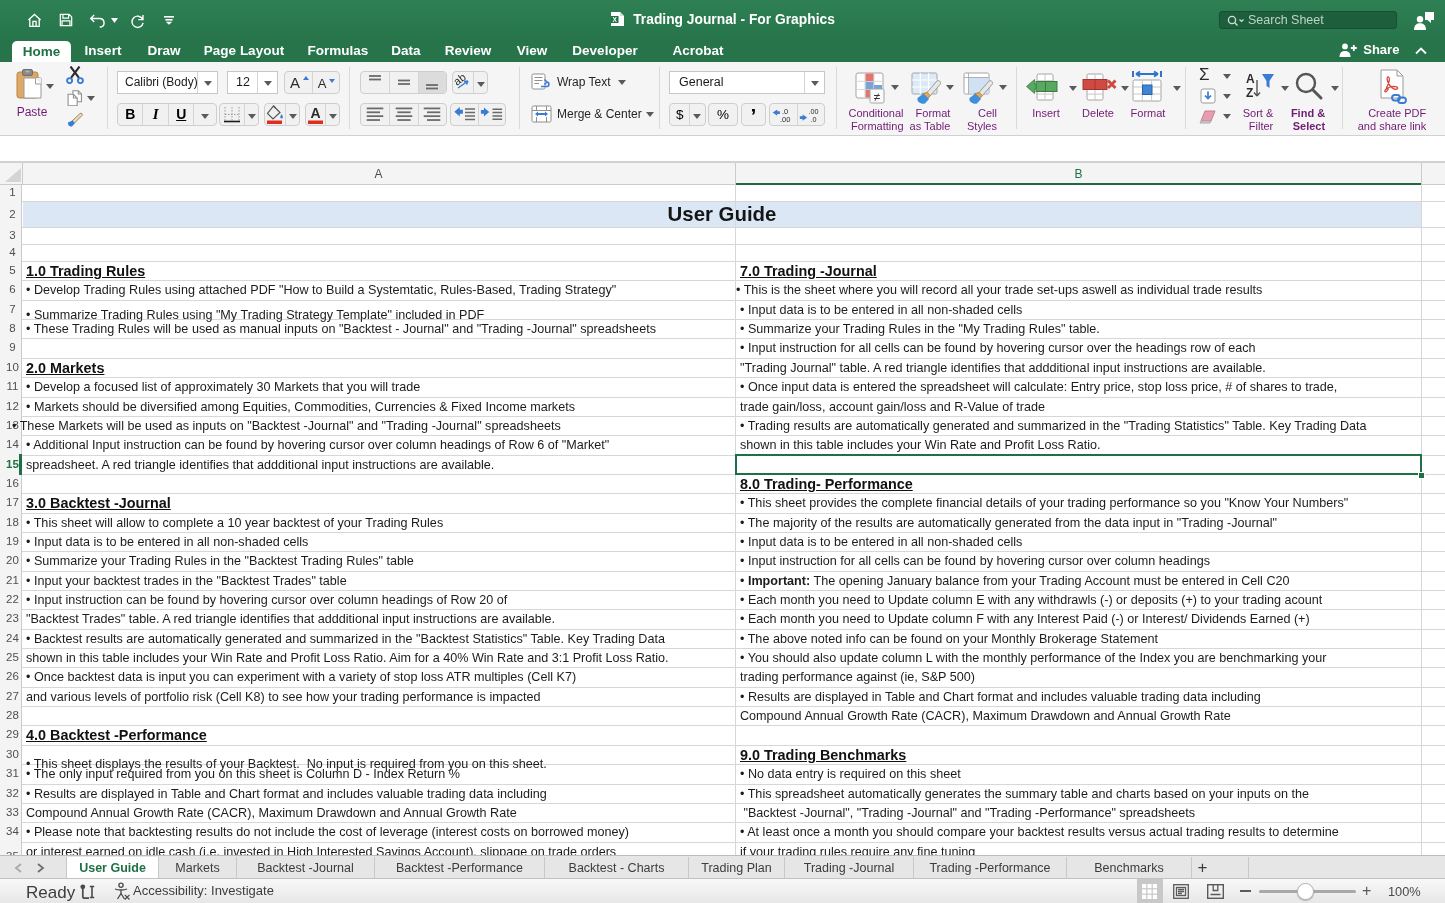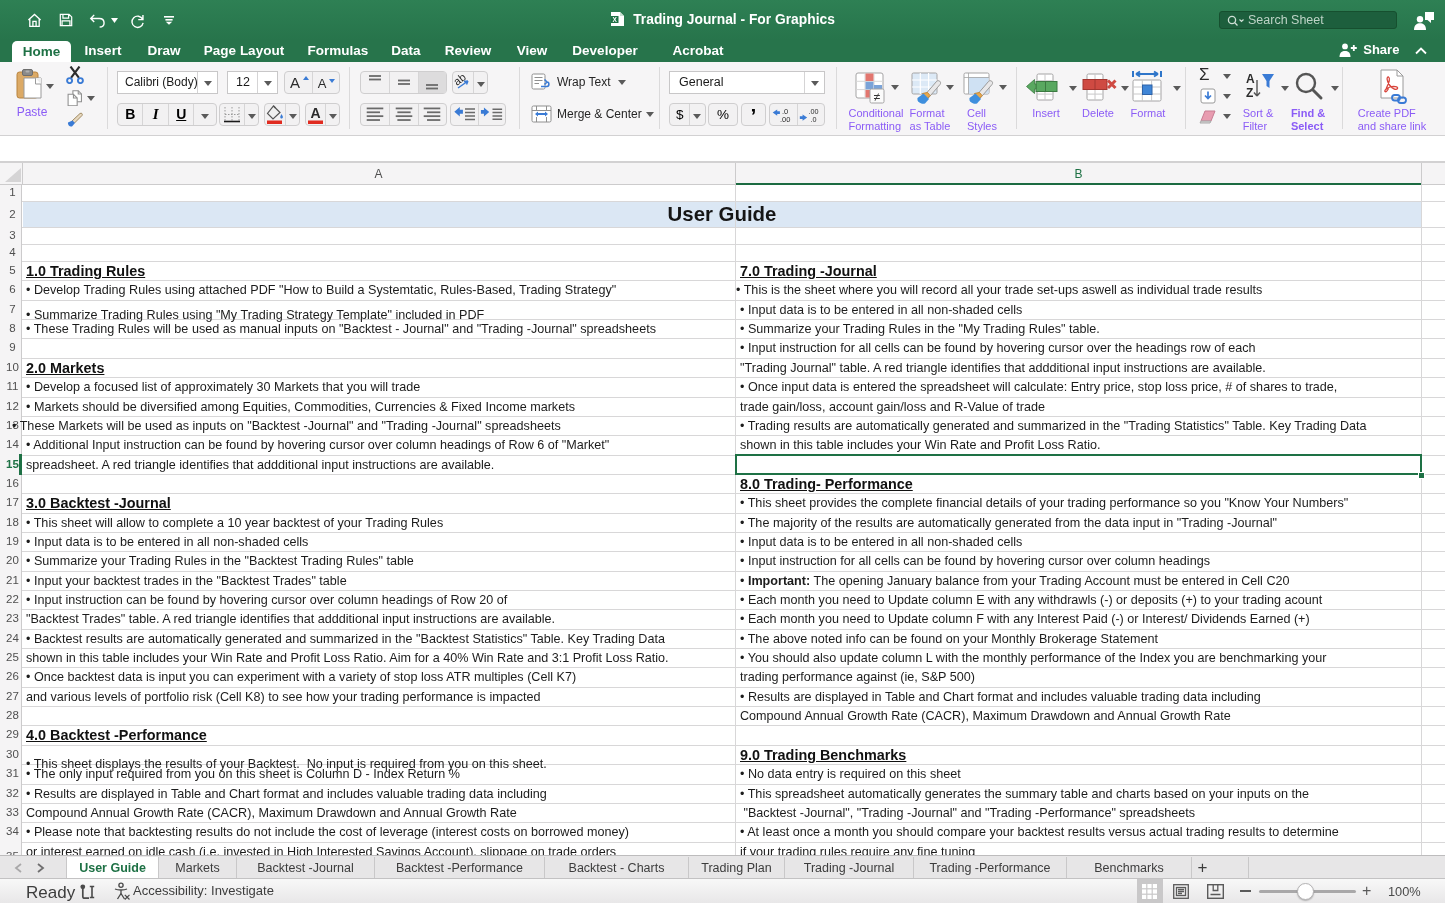--- a/index.html
+++ b/index.html
@@ -29,21 +29,21 @@
 
 #ribbon { position:absolute; left:0; top:62px; width:1445px; height:74px;
   background:#f6f5f6; border-bottom:1px solid #d2d1d2; }
 .rsep { position:absolute; top:5px; height:62px; width:1px; background:#dbdadb; }
 .combo { position:absolute; background:#fff; border:1px solid #c8c7c8; border-radius:0;
   font-size:12.5px; color:#1a1a1a; }
 .combo .car { position:absolute; right:0; top:0; bottom:0; width:20px; border-left:1px solid #d5d4d5; }
 .car:after, .dcar:after { content:""; position:absolute; left:50%; top:50%; margin:-2px 0 0 -4px;
   border-left:4px solid transparent; border-right:4px solid transparent; border-top:5px solid #5a5a5a; }
 .dcar { position:absolute; width:10px; height:10px; }
-.rlabel { position:absolute; font-size:11px; color:#8b5cf6; text-align:left;
+.rlabel { position:absolute; font-size:11px; color:#701a75; text-align:right;
   transform:translateX(-50%); white-space:nowrap; line-height:13px; }
 .seg { position:absolute; background:#f2f1f2; border:1px solid #cfcecf; border-radius:4px; display:flex; }
 .seg > div { border-right:1px solid #d6d5d6; position:relative; }
 .seg > div:last-child { border-right:none; }
 
 
 #fbar { position:absolute; left:0; top:136px; width:1445px; height:25px; background:#fff;margin-top:48px; }
 #fbarline { position:absolute; left:0; top:161px; width:1445px; height:2px; background:#d2d1d2; }
 #namebox { position:absolute; left:1px; top:-2px; width:84px; height:27px;
   background:#fff; border:1px solid #c6c5c6; font-size:13px; color:#1a1a1a;

